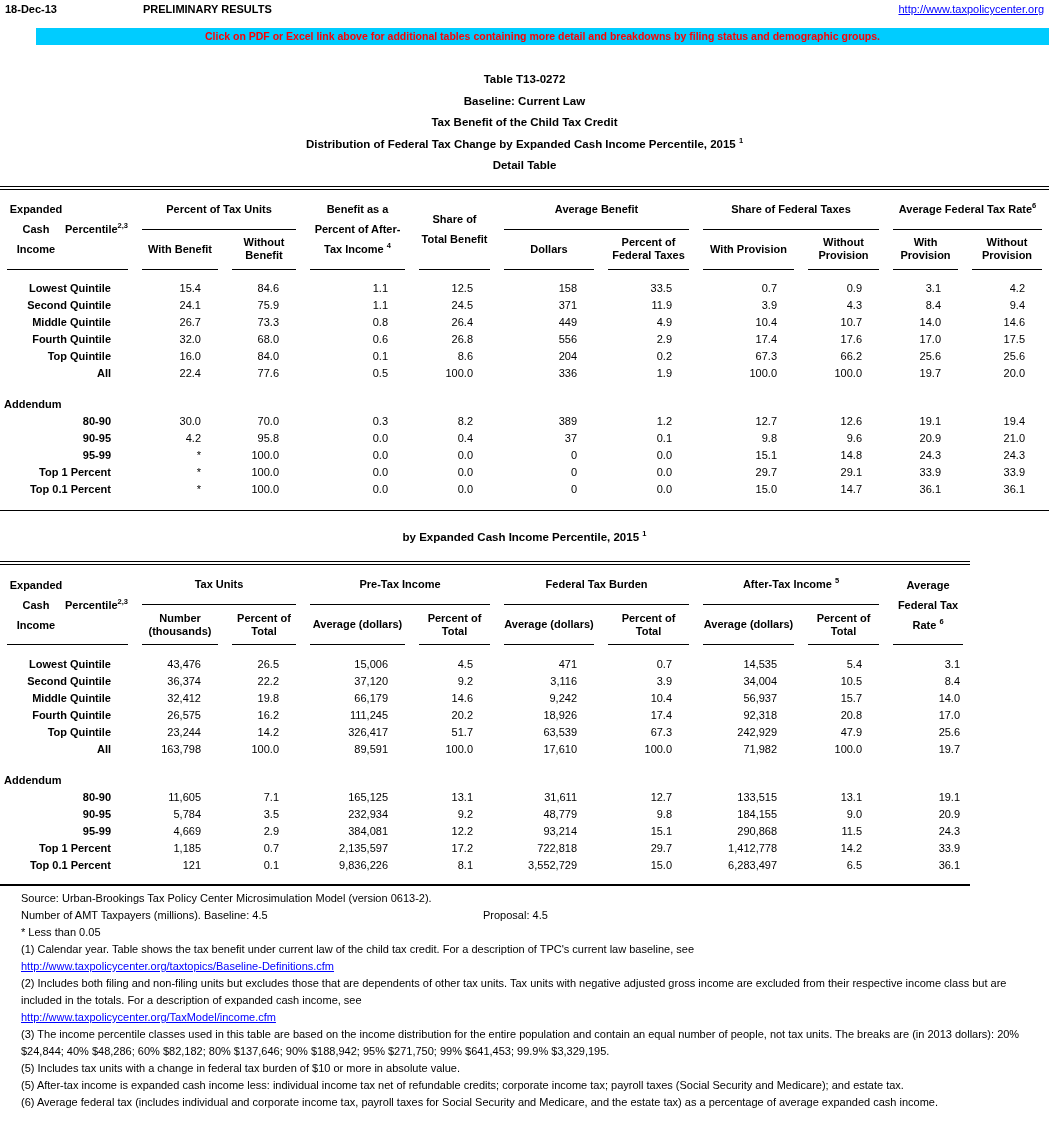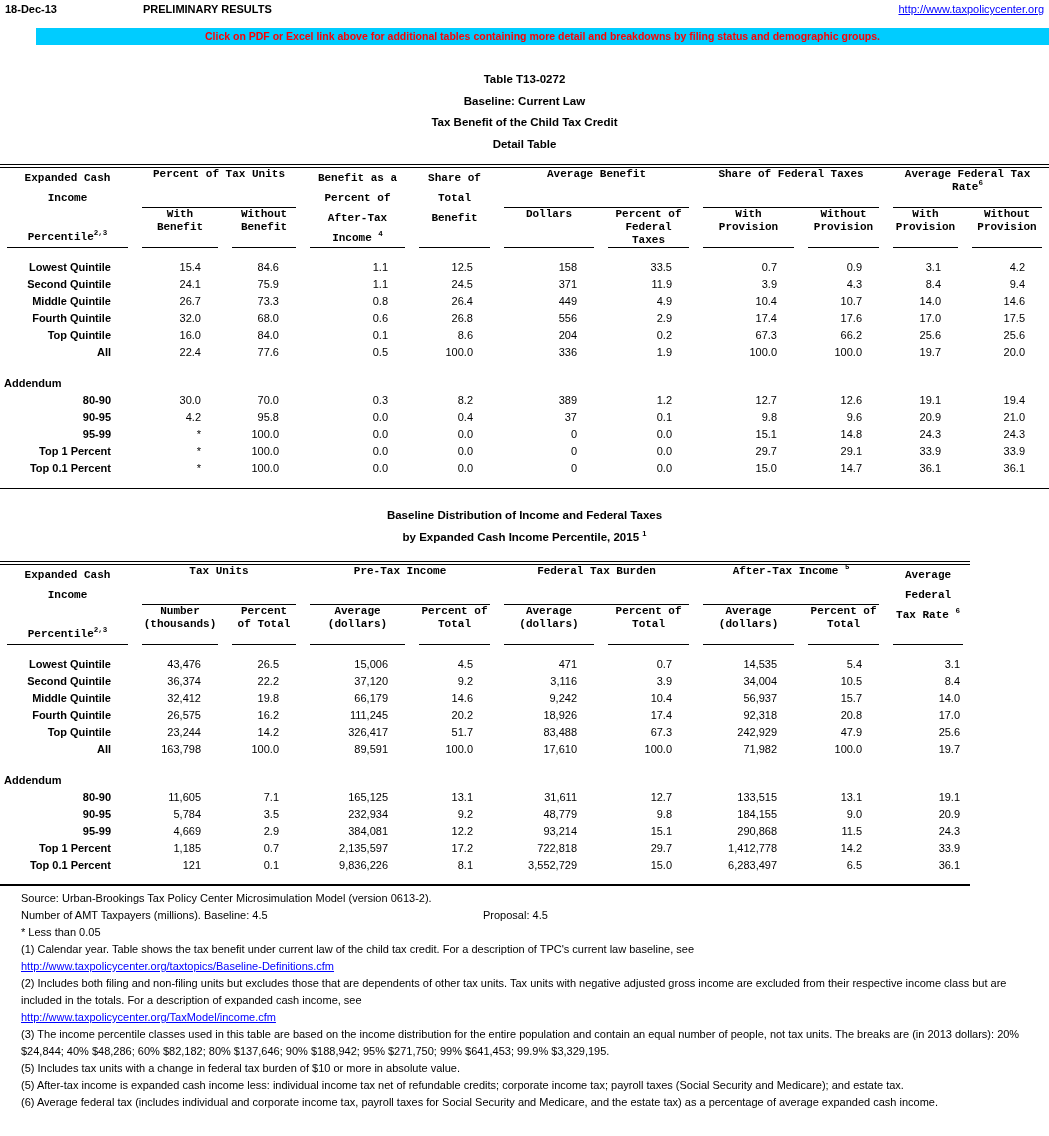--- a/index.html
+++ b/index.html
@@ -19,22 +19,22 @@
   
   .titles{margin-top:24px;text-align:center;font-weight:bold;font-size:11.5px;line-height:21.5px;}
   .t2title{margin-top:16px;text-align:center;font-weight:bold;font-size:11.5px;line-height:21.5px;}
   
   .t1wrap{margin-top:9px;border-top:4px double #000;border-bottom:1.5px solid #000;}
   .t2wrap{margin-top:13px;width:970px;border-top:4px double #000;border-bottom:2px solid #000;}
   table{border-collapse:collapse;table-layout:fixed;}
   .t1wrap table{width:1049px;}
   .t2wrap table{width:970px;}
   th{font-weight:bold;padding:0 7px;vertical-align:middle;font-size:11px;}
-  .hc{display:flex;flex-direction:column;justify-content:space-between;align-items:center;
-      text-align:center;border-bottom:1.5px solid #000;line-height:13px;height:40px;box-sizing:border-box;font-family:Liberation Mono, monospace;}
+  .hc{display:flex;justify-content:center;align-items:center;
+      text-align:center;border-bottom:1.5px solid #000;line-height:13px;height:40px;box-sizing:border-box;}
   .h80{height:80px;line-height:20px;}
   .hc .t{display:block;}
   tbody tr{height:17px;}
   td{padding:0;font-size:11px;vertical-align:middle;}
   td.n{text-align:right;padding-right:24px;}
   td.rl{text-align:right;padding-right:24px;font-weight:bold;white-space:nowrap;}
   .t2wrap td.n.last{padding-right:10px;}
   tr.sp10{height:10px;}
   tr.sp14{height:14px;}
   tr.sp12{height:12px;}
@@ -54,20 +54,21 @@
   <span class="status">PRELIMINARY RESULTS</span>
   <a class="site">http://www.taxpolicycenter.org</a>
 </div>
 
 <div class="banner">Click on PDF or Excel link above for additional tables containing more detail and breakdowns by filing status and demographic groups.</div>
 
 <div class="titles">
   <div>Table T13-0272</div>
   <div>Baseline: Current Law</div>
   <div>Tax Benefit of the Child Tax Credit</div>
+  <div><span>Distribution of Federal Tax Change by Expanded Cash Income Percentile, 2015</span> <sup>1</sup></div>
   <div>Detail Table</div>
 </div>
 
 <div class="t1wrap">
 <table>
   <colgroup>
     <col style="width:135px">
         <col style="width:90px">
         <col style="width:78px">
         <col style="width:109px">
@@ -315,21 +316,20 @@
           <td class="n">36.1</td>
         </tr>
     <tr class="sp12">
           <td colspan="11"></td>
         </tr>
   </tbody>
 </table>
 </div>
 
 <div class="t2title">
-  <div>Baseline Distribution of Income and Federal Taxes</div>
   <div><span>by Expanded Cash Income Percentile, 2015</span> <sup>1</sup></div>
 </div>
 
 <div class="t2wrap">
 <table>
   <colgroup>
     <col style="width:135px">
         <col style="width:90px">
         <col style="width:78px">
         <col style="width:109px">
@@ -468,21 +468,21 @@
           <td class="n">92,318</td>
           <td class="n">20.8</td>
           <td class="n last">17.0</td>
         </tr>
     <tr>
           <td class="rl">Top Quintile</td>
           <td class="n">23,244</td>
           <td class="n">14.2</td>
           <td class="n">326,417</td>
           <td class="n">51.7</td>
-          <td class="n">83,488</td>
+          <td class="n">63,539</td>
           <td class="n">67.3</td>
           <td class="n">242,929</td>
           <td class="n">47.9</td>
           <td class="n last">25.6</td>
         </tr>
     <tr>
           <td class="rl">All</td>
           <td class="n">163,798</td>
           <td class="n">100.0</td>
           <td class="n">89,591</td>

